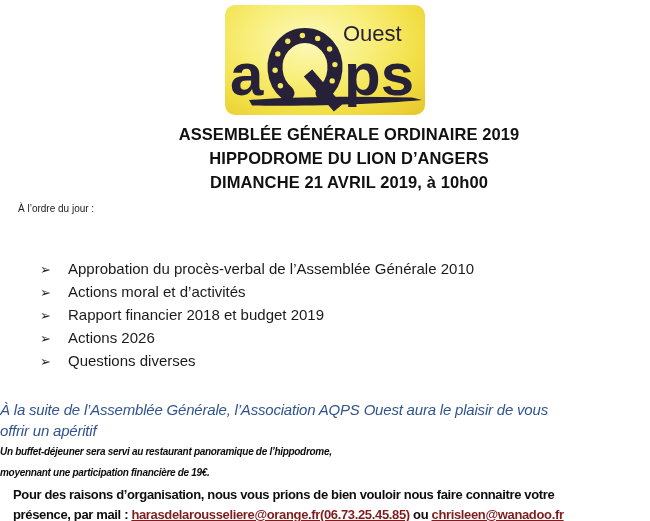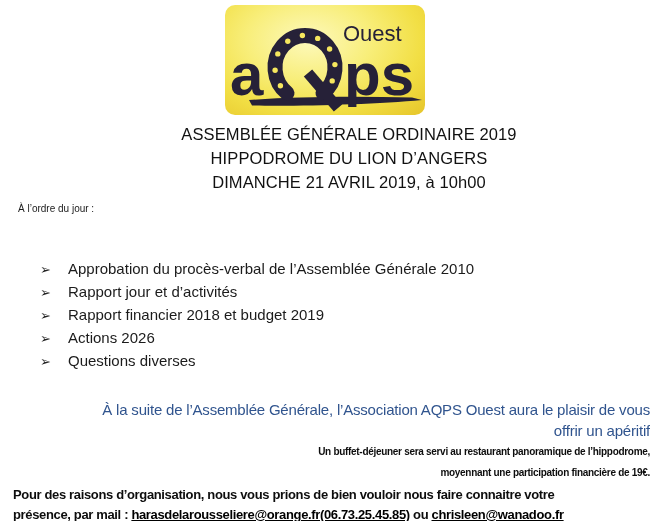--- a/index.html
+++ b/index.html
@@ -18,21 +18,21 @@
     margin:5px auto 0;
     border-radius:10px;
     background: radial-gradient(ellipse at 42% 32%, #fdf9bc 0%, #f8ee7a 38%, #f2df45 68%, #e6c52a 100%);
   }
   .logo svg { position:absolute; left:0; top:0; }
 
   
   .title {
     margin-top:7px;
     text-align:center;
-    font-weight:normal;
+    font-weight:bold;
     font-size:16.5px;
     line-height:24px;
     color:#111;
     letter-spacing:0.1px;
     padding-left:48px;
   }
 
   
   .agenda-heading {
     margin:6px 0 0 18px;
@@ -48,21 +48,21 @@
     line-height:22px;
   }
   .agenda-item .bullet {
     width:28px;
     font-size:13px;
     color:#222;
     flex:0 0 28px;
   }
 
   
-  .para { text-align:right; }
+  .para { text-align:left;font-style:italic; }
   .aperitif {
     margin-top:26px;
     font-size:15px;
     line-height:21px;
     letter-spacing:-0.2px;
     color:#30548E;
   }
   .buffet {
     font-size:10px;
     line-height:21px;
@@ -75,21 +75,21 @@
     padding-left:13px;
     text-align:left;
     font-size:13px;
     line-height:20px;
     font-weight:bold;
     letter-spacing:-0.35px;
     color:#0d0d0d;
     white-space:nowrap;
   }
   .footer a, .footer .link {
-    color:#000000;
+    color:#7f1d1d;
     text-decoration:underline;
     cursor:pointer;
   }
 </style>
 </head>
 <body>
 
 <div class="logo">
   <svg width="200" height="110" viewBox="0 0 200 110">
 
@@ -126,21 +126,21 @@
 
 <div class="agenda-heading">À l’ordre du jour :</div>
 
 <div class="agenda-list">
   <div class="agenda-item">
     <span class="bullet">➢</span>
     <span>Approbation du procès-verbal de l’Assemblée Générale 2010</span>
   </div>
   <div class="agenda-item">
     <span class="bullet">➢</span>
-    <span>Rapport jour et d’activités</span>
+    <span>Actions moral et d’activités</span>
   </div>
   <div class="agenda-item">
     <span class="bullet">➢</span>
     <span>Rapport financier 2018 et budget 2019</span>
   </div>
   <div class="agenda-item">
     <span class="bullet">➢</span>
     <span>Actions 2026</span>
   </div>
   <div class="agenda-item">

